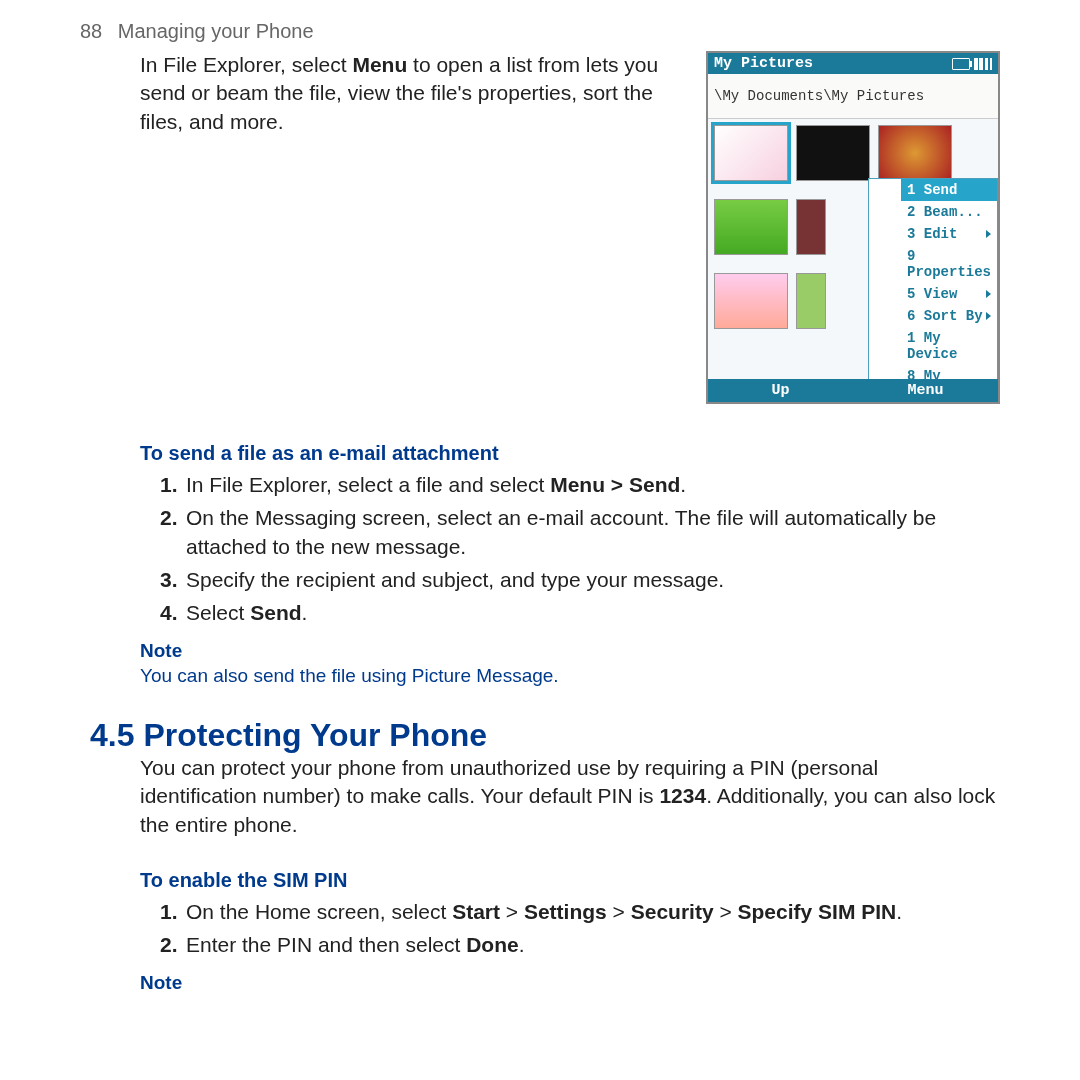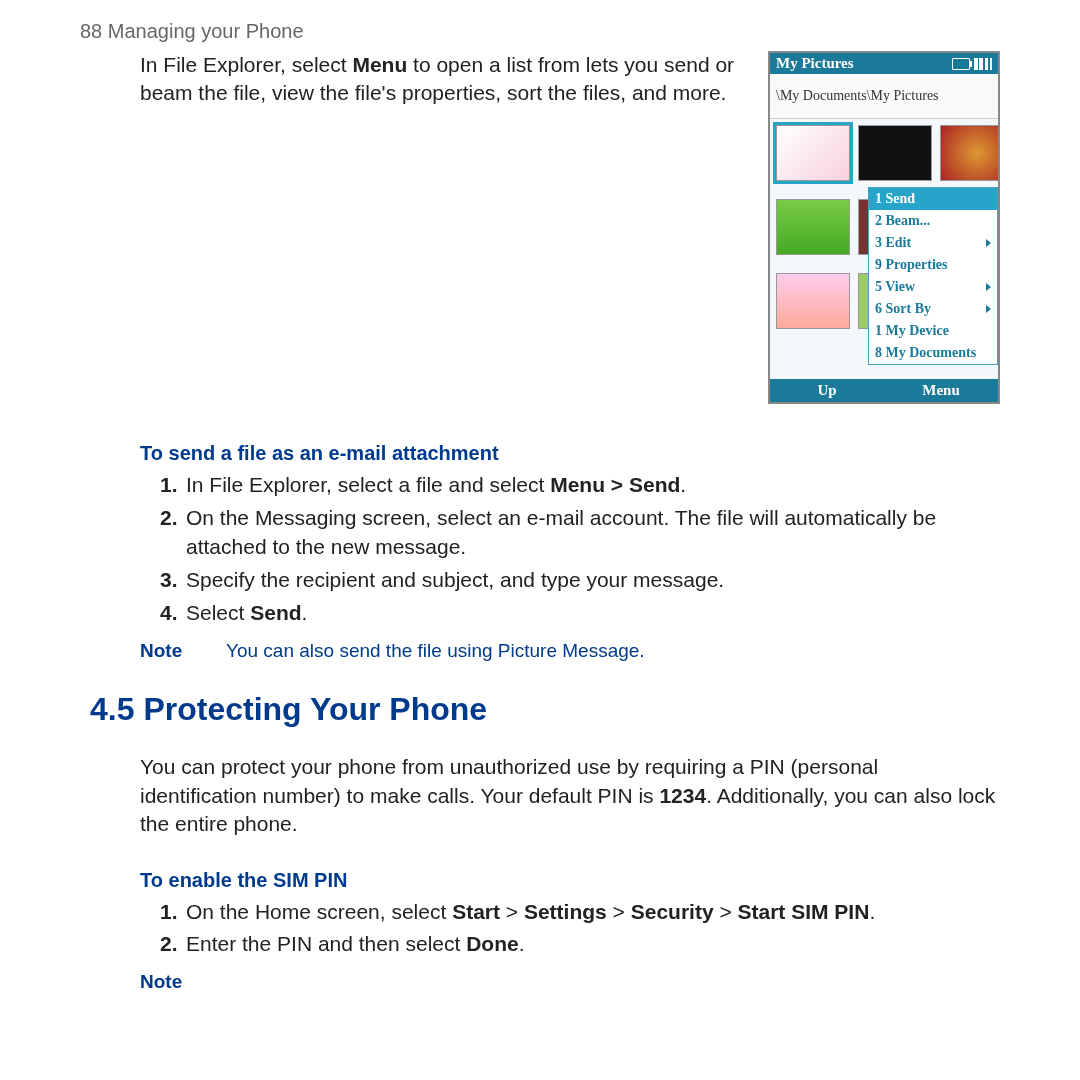--- a/index.html
+++ b/index.html
@@ -11,31 +11,31 @@
     color: #222;
     padding: 20px 50px 20px 50px;
     position: relative;
   }
   .header-line {
     font-size: 20px;
     color: #666;
     margin-bottom: 8px;
     margin-left: 30px;
   }
-  .header-line .pg { }
+  .header-line .pg { margin-right: 10px; }
 
   .content { margin-left: 90px; margin-right: 30px; }
 
   .float-shot {
     float: right;
-    width: 232px;
+    width: 294px;
     border: 2px solid #888;
     margin-left: 10px;
     margin-bottom: 8px;
-    font-family: Liberation Serif, serif;
+    font-family: Liberation Mono, monospace;
     font-size: 15px;
   }
   .shot-titlebar {
     background: #1b7a99;
     color: #fff;
     font-weight: bold;
     display: flex;
     justify-content: space-between;
     align-items: center;
     padding: 2px 6px;
@@ -74,25 +74,26 @@
   .t1 { left: 6px; top: 6px; background: linear-gradient(135deg,#fff,#f7d0e0); }
   .t2 { left: 88px; top: 6px; background: #111; }
   .t3 { left: 170px; top: 6px; background: radial-gradient(circle,#d93,#a22); }
   .t4 { left: 6px; top: 80px; background: linear-gradient(#7c4,#4a2); }
   .t5 { left: 88px; top: 80px; background: #733; width:30px; }
   .t6 { left: 6px; top: 154px; background: linear-gradient(#fce,#fa9); }
   .t7 { left: 88px; top: 154px; background: #9c6; width:30px; }
 
   .shot-menu {
     position: absolute;
-    right: 0; top: 68px;
+    right: 0; top: 59px;
     width: 130px;
     background: #fff;
     border: 1px solid #4aa0bd;
     font-size: 14px;
+    padding-left: 32px;
   }
   .shot-menu .mi {
     padding: 3px 6px;
     color: #1b7a99;
     font-weight: bold;
     display: flex;
     justify-content: space-between;
     align-items: center;
   }
   .shot-menu .mi.hl { background: #27a4c9; color: #fff; }
@@ -132,30 +133,31 @@
   ol.steps li { margin-bottom: 4px; padding-left: 26px; position: relative; }
   ol.steps li .num { position: absolute; left: 0; font-weight: bold; }
   .bold { font-weight: bold; }
 
   .note-row {
     display: flex;
     font-size: 19px;
     color: #003a8c;
     margin-top: 10px;
     line-height: 1.35;
+    flex-direction: column;
   }
   .note-row .nlabel { font-weight: bold; min-width: 86px; }
 
   h2.section {
     clear: both;
     color: #003a8c;
     font-weight: bold;
     font-size: 32px;
     margin-top: 28px;
-    margin-bottom: 25px;
+    margin-bottom: 0;
     margin-left: 40px;
   }
 </style>
 </head>
 <body>
 
 <div class="header-line">
   <span class="pg">88</span>
   <span>Managing your Phone</span>
 </div>
@@ -247,21 +249,21 @@
 <h2 class="section">4.5  Protecting Your Phone</h2>
 
 <div class="content">
   <p class="para">
     <span>You can protect your phone from unauthorized use by requiring a PIN (personal identification number) to make calls. Your default PIN is </span><span class="bold">1234</span><span>. Additionally, you can also lock the entire phone.</span>
   </p>
 
   <div class="subhead">To enable the SIM PIN</div>
   <ol class="steps">
     <li><span class="num">1.</span>
-      <span>On the Home screen, select </span><span class="bold">Start</span><span> &gt; </span><span class="bold">Settings</span><span> &gt; </span><span class="bold">Security</span><span> &gt; </span><span class="bold">Start SIM PIN</span><span>.</span>
+      <span>On the Home screen, select </span><span class="bold">Start</span><span> &gt; </span><span class="bold">Settings</span><span> &gt; </span><span class="bold">Security</span><span> &gt; </span><span class="bold">Specify SIM PIN</span><span>.</span>
     </li>
     <li><span class="num">2.</span>
       <span>Enter the PIN and then select </span><span class="bold">Done</span><span>.</span>
     </li>
   </ol>
 
   <div class="note-row">
     <div class="nlabel">Note</div>
   </div>
 </div>

